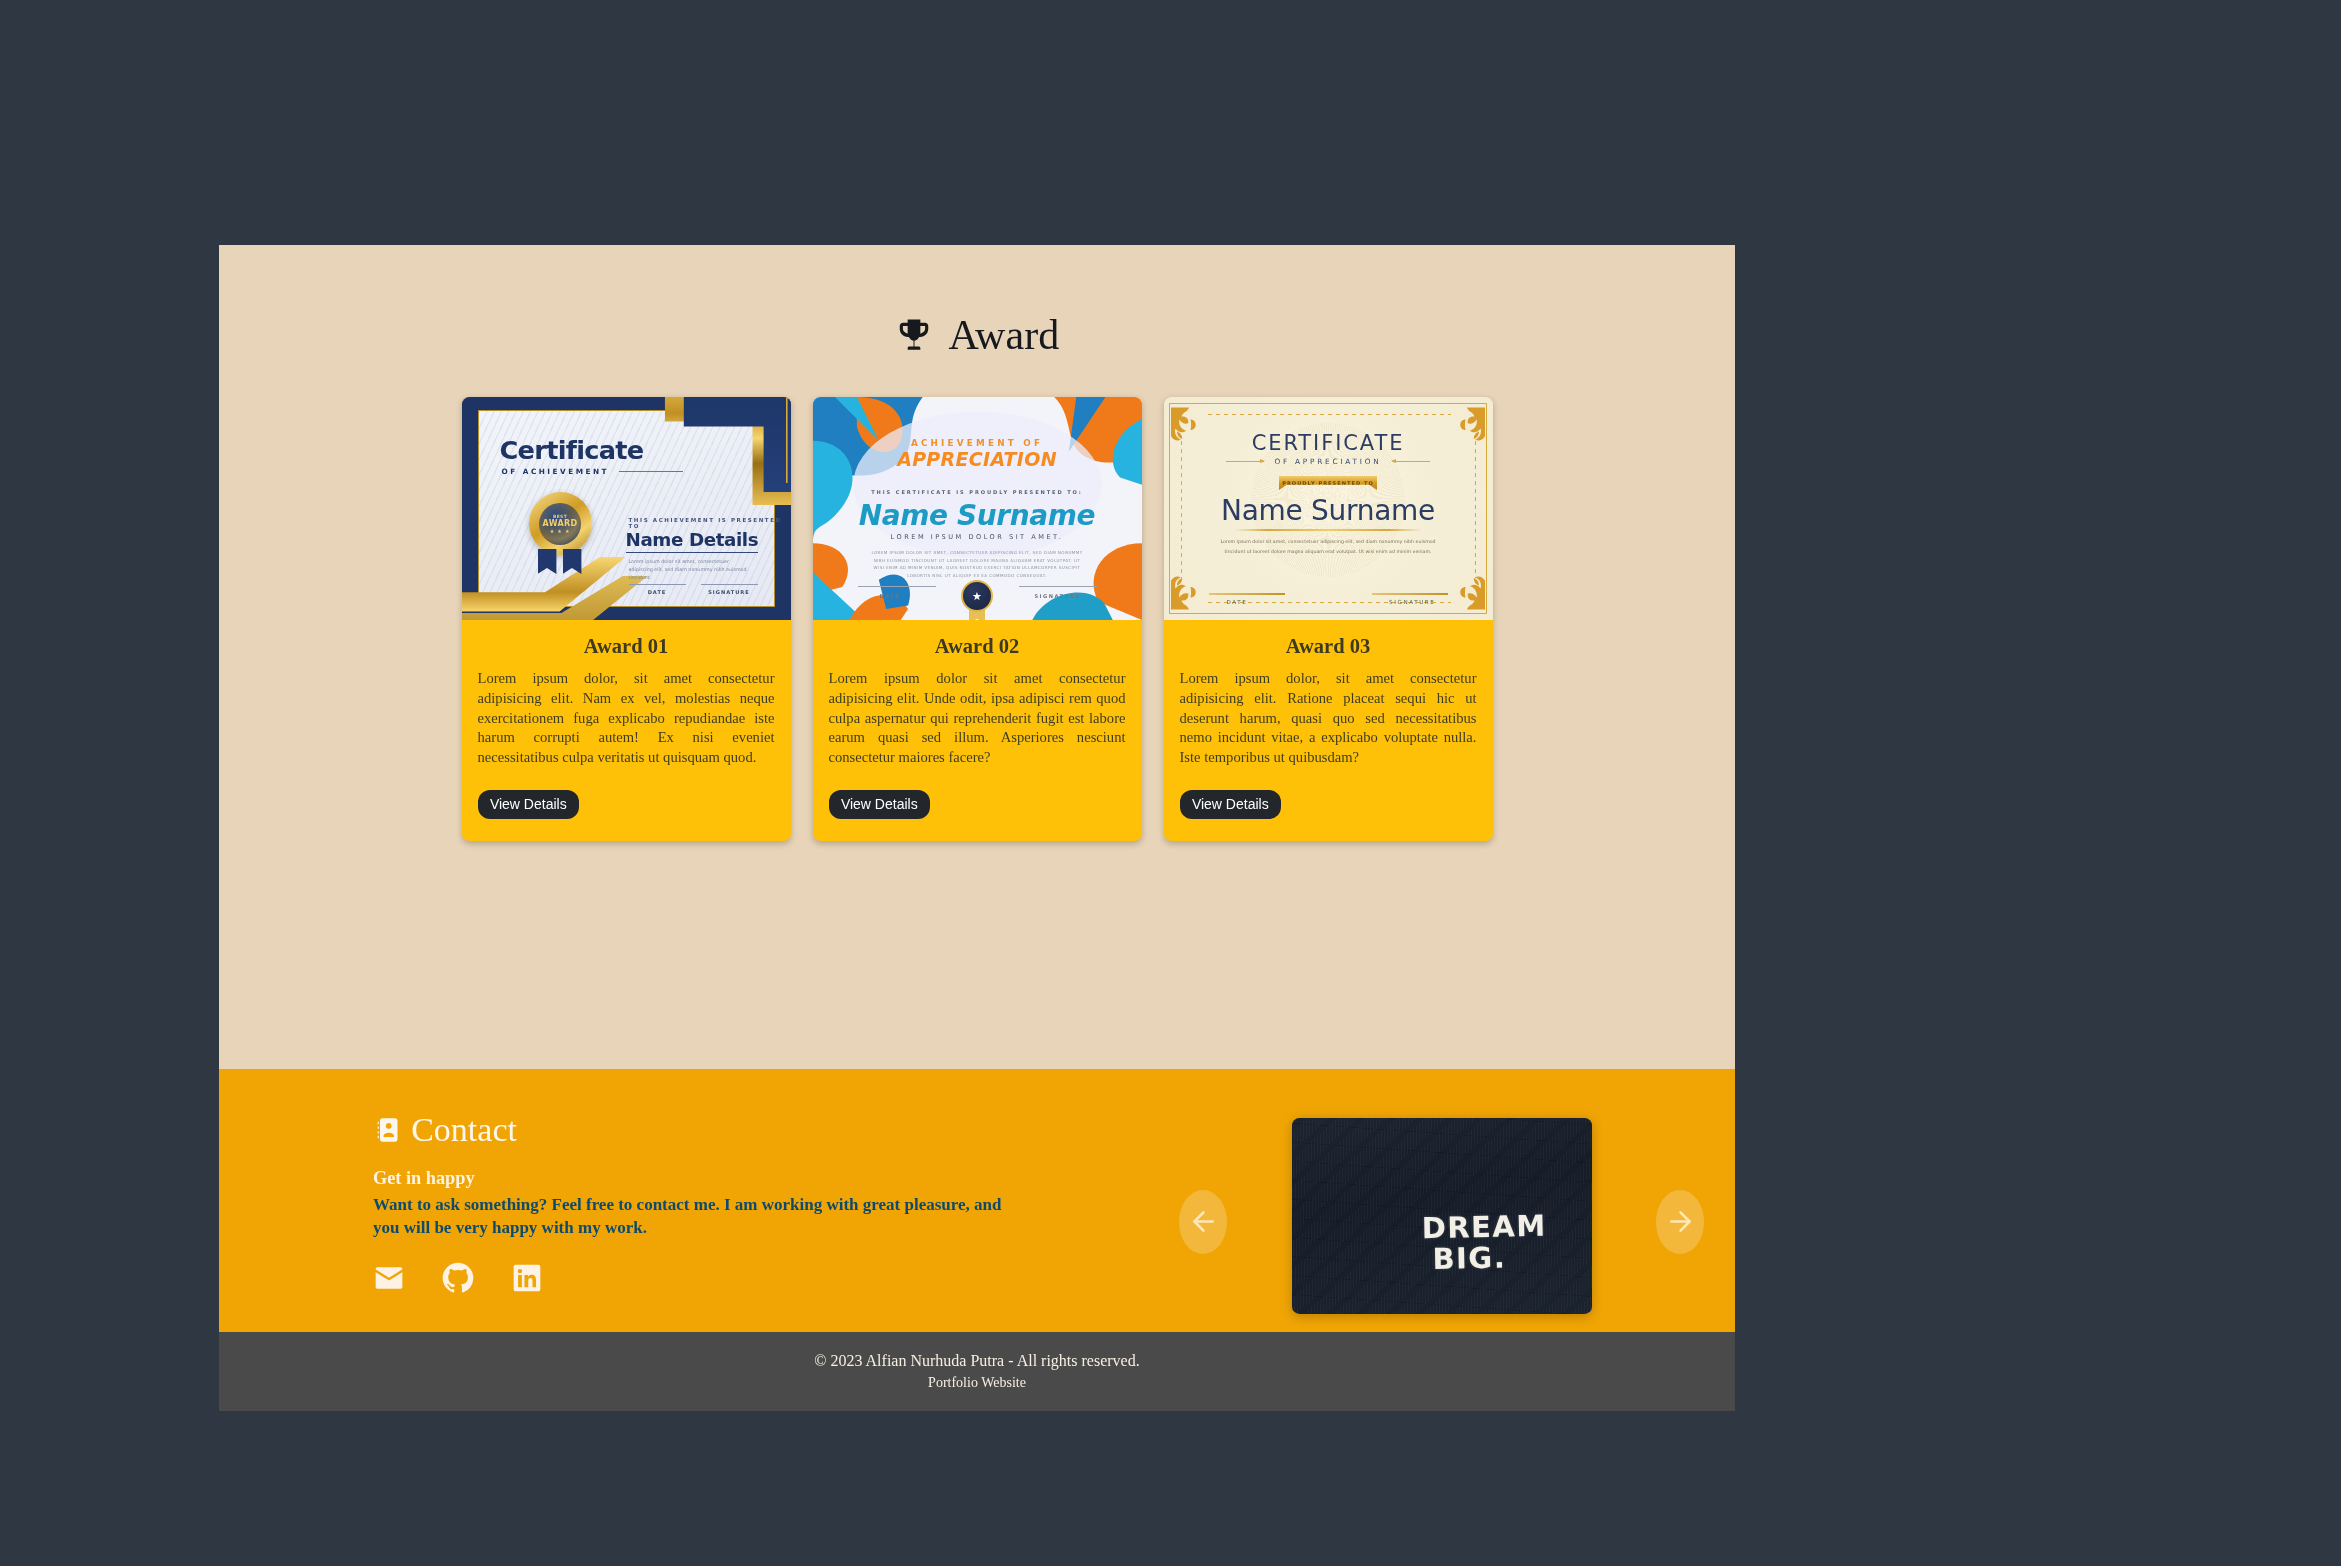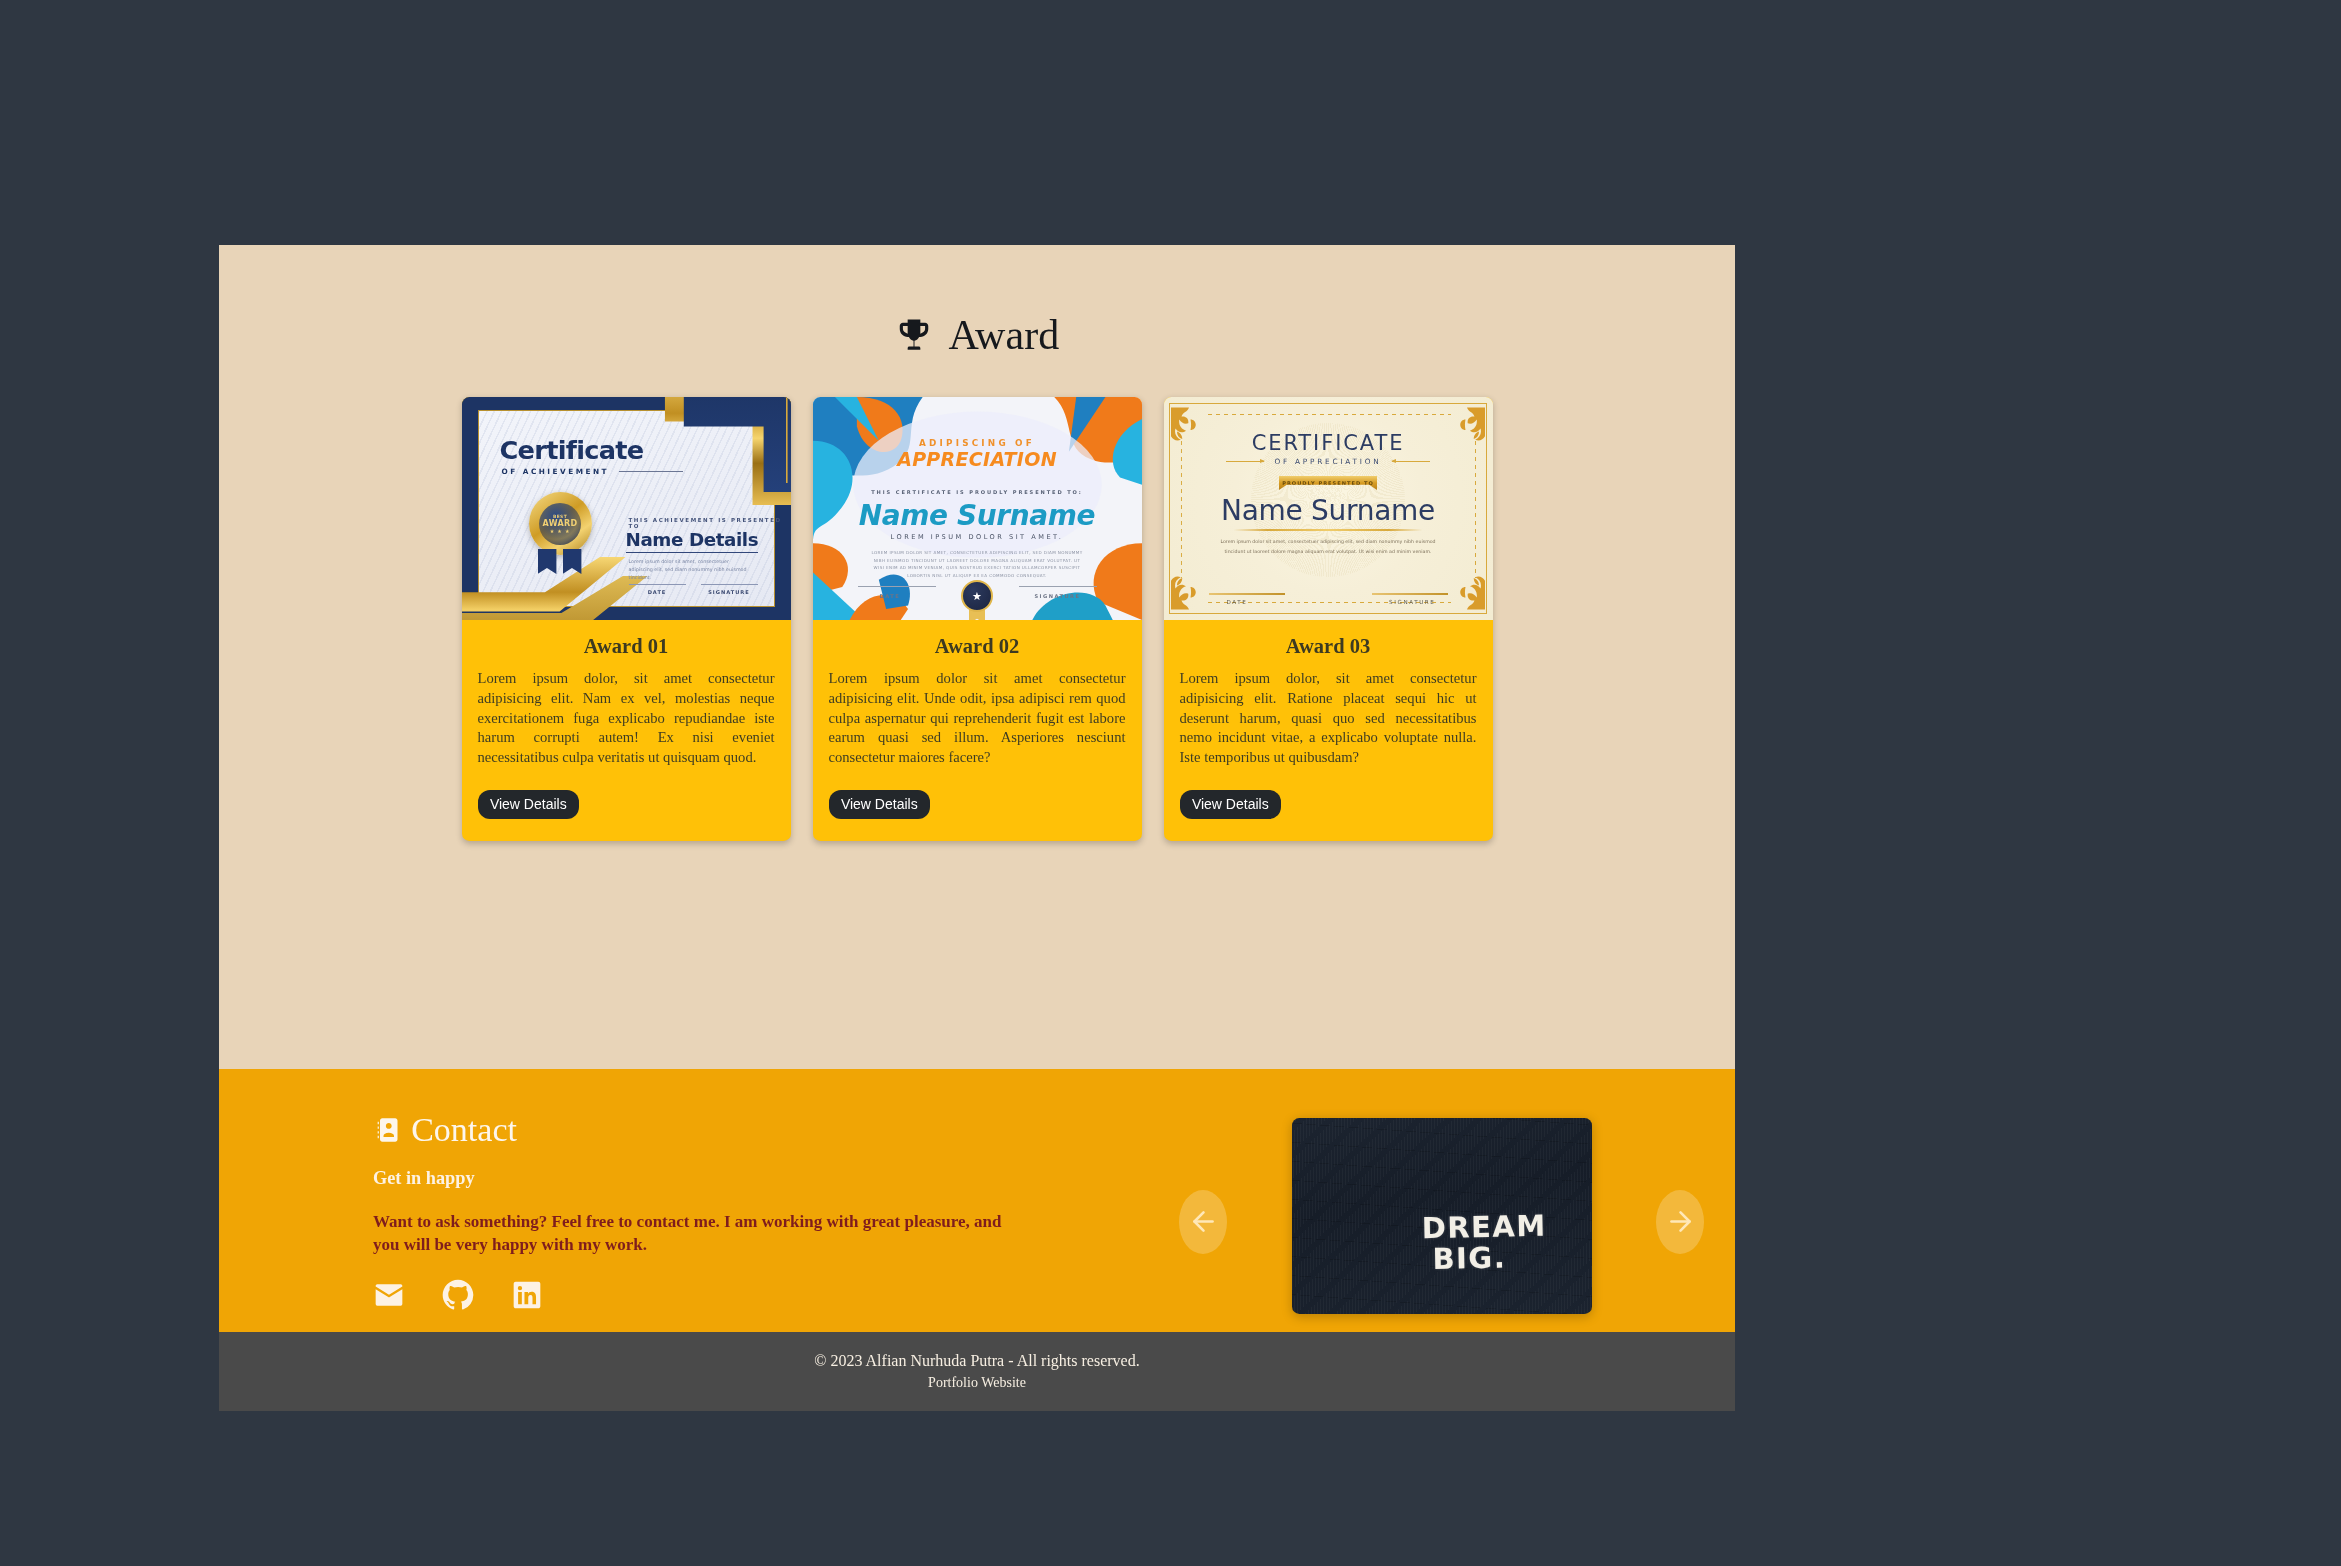--- a/index.html
+++ b/index.html
@@ -352,22 +352,22 @@
   }
   .contact-card-icon { width: 28px; height: 32px; display:block; }
   .get-in-touch {
     margin-top: 19px;
     color: #fdf2e4;
     font-size: 18.3px;
     font-weight: bold;
     font-family: "Liberation Serif", serif;
   }
   .contact-desc {
-    margin-top: 22px;
-    color: #7f1d1d;
+    margin-top: 5px;
+    color: #0c4a6e;
     font-size: 17px;
     line-height: 1.35;
     font-family: "Liberation Serif", serif;
     font-weight: bold;
     max-width: 629px;
   }
   .socials { margin-top: 22px; display: flex; gap: 37px; align-items: center; }
   .social-ico { width: 32px; height: 32px; color: #fdf2e4; display: block; cursor: pointer; }
 
   .carousel {
@@ -499,21 +499,21 @@
               <path d="M450 0 H330 C360 30 340 70 380 85 C410 97 430 80 450 95 Z" fill="#f07a1a"></path>
               <path d="M450 30 C410 50 400 90 420 110 L450 120 Z" fill="#27b3e0"></path>
               <path d="M360 0 L400 0 L350 75 Z" fill="#1f7fc0"></path>
               <path d="M450 200 C400 200 370 240 390 280 L450 305 Z" fill="#f07a1a"></path>
               <path d="M300 305 C320 265 380 255 400 285 L410 305 Z" fill="#1f9fc8"></path>
               <path d="M90 250 C120 230 140 255 130 285 L100 290 Z" fill="#1f7fc0"></path>
               <path d="M60 0 L30 0 L90 60 Z" fill="#27b3e0"></path>
               <ellipse cx="225" cy="120" rx="170" ry="100" fill="#eceefb" opacity="0.75"></ellipse>
             </svg>
           </div>
-          <div class="c2-title-s">ADIPISCING OF</div>
+          <div class="c2-title-s">ACHIEVEMENT OF</div>
           <div class="c2-title-b">APPRECIATION</div>
           <div class="c2-pres">THIS CERTIFICATE IS PROUDLY PRESENTED TO:</div>
           <div class="c2-name">Name Surname</div>
           <div class="c2-lorem">LOREM IPSUM DOLOR SIT AMET.</div>
           <div class="c2-para">LOREM IPSUM DOLOR SIT AMET, CONSECTETUER ADIPISCING ELIT, SED DIAM NONUMMY NIBH EUISMOD TINCIDUNT UT LAOREET DOLORE MAGNA ALIQUAM ERAT VOLUTPAT. UT WISI ENIM AD MINIM VENIAM, QUIS NOSTRUD EXERCI TATION ULLAMCORPER SUSCIPIT LOBORTIS NISL UT ALIQUIP EX EA COMMODO CONSEQUAT.</div>
           <div class="c2-line a"></div>
           <div class="c2-line b"></div>
           <div class="c2-lbl a">DATE</div>
           <div class="c2-lbl b">SIGNATURE</div>
           <div class="c2-seal-r"></div>

